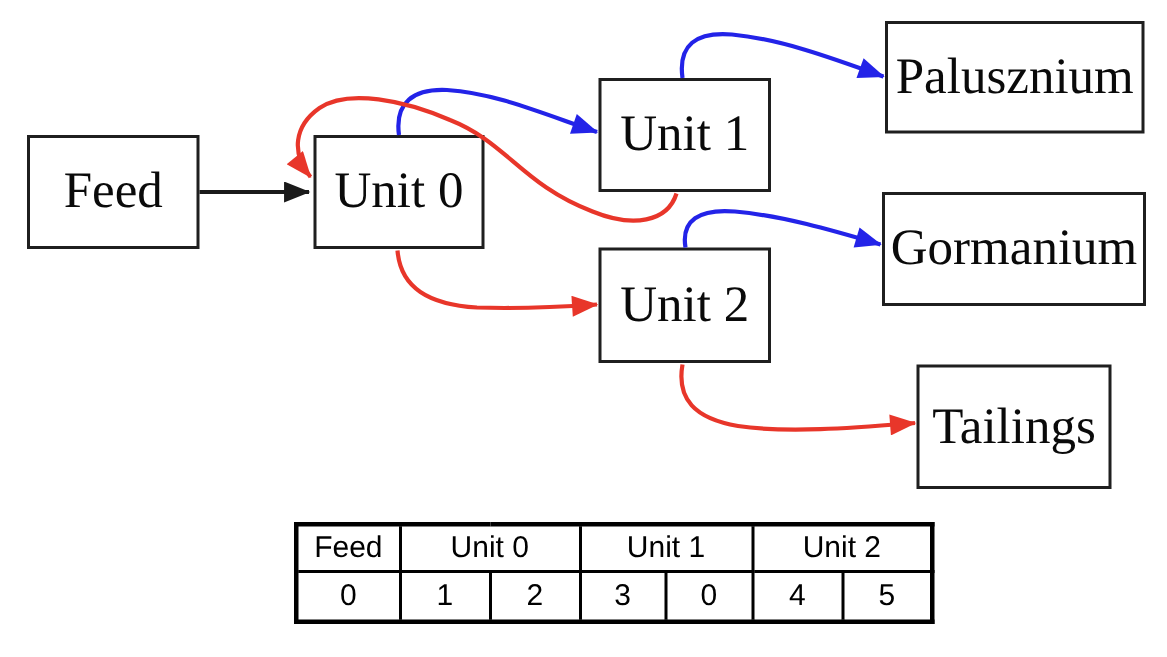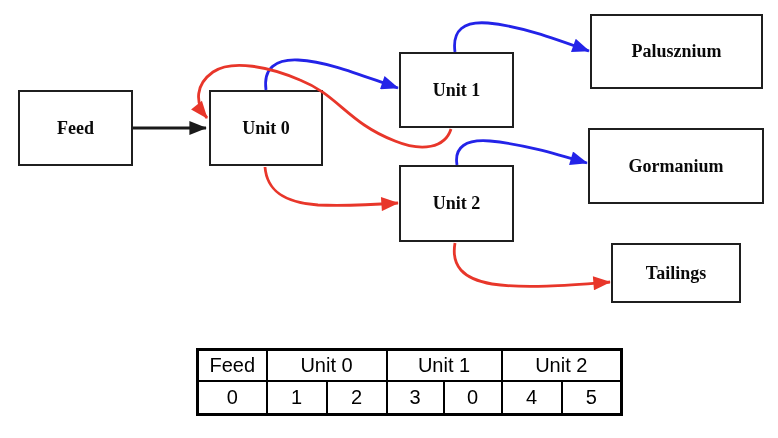--- a/index.html
+++ b/index.html
@@ -19,33 +19,32 @@
     z-index: 2;
   }
   .node {
     position: absolute;
     box-sizing: border-box;
     background: #ffffff;
     border: 2.4px solid #1f1f1f;
     display: flex;
     align-items: center;
     justify-content: center;
-    font-size: 18px;
+    font-size: 34px;
     color: #0a0a0a;
     z-index: 1;
     white-space: nowrap;
-    font-weight: bold;
   }
   #node-feed       { left: 18px;  top: 90px;  width: 115px; height: 76px; }
   #node-unit0      { left: 209px; top: 90px;  width: 114px; height: 76px; }
   #node-unit1      { left: 399px; top: 52px;  width: 115px; height: 76px; }
   #node-unit2      { left: 399px; top: 165px; width: 115px; height: 77px; }
   #node-palusznium { left: 590px; top: 14px;  width: 173px; height: 75px; }
   #node-gormanium  { left: 588px; top: 128px; width: 176px; height: 76px; }
-  #node-tailings   { left: 611px; top: 243px; width: 130px; height: 60px; }
+  #node-tailings   { left: 611px; top: 243px; width: 130px; height: 83px; }
 
   .edge {
     fill: none;
     stroke-width: 2.8px;
     stroke-linecap: butt;
   }
 
   #flow-table {
     position: absolute;
     left: 196px;

